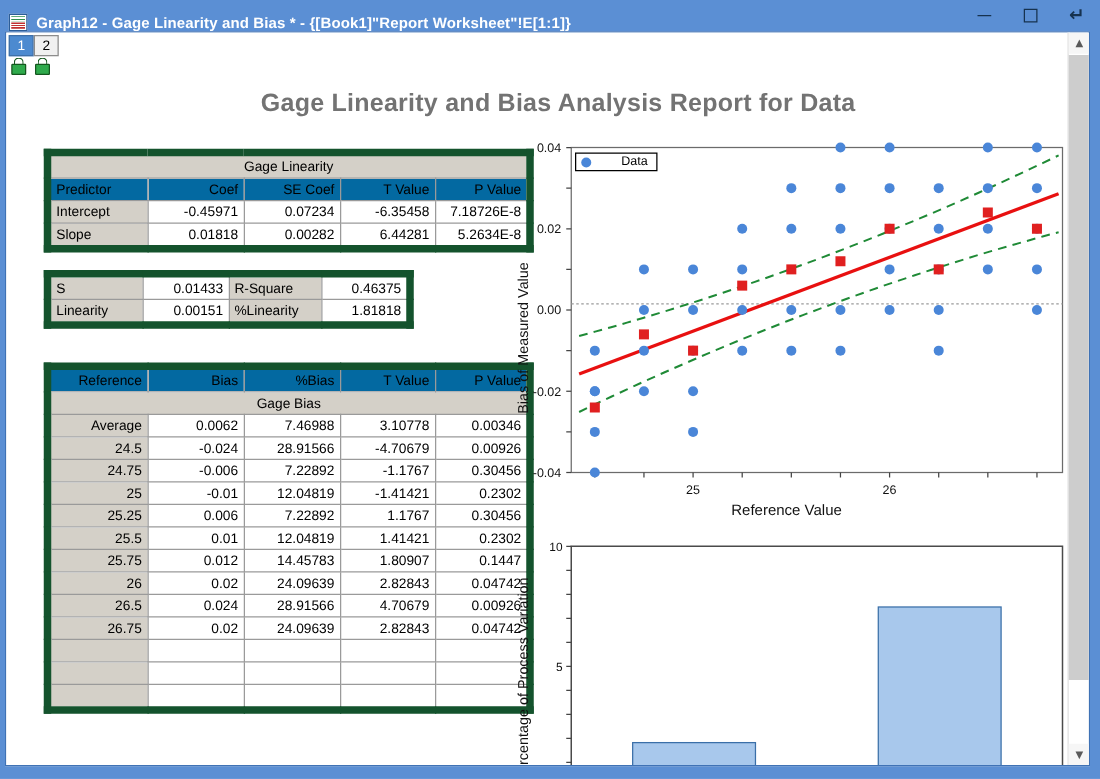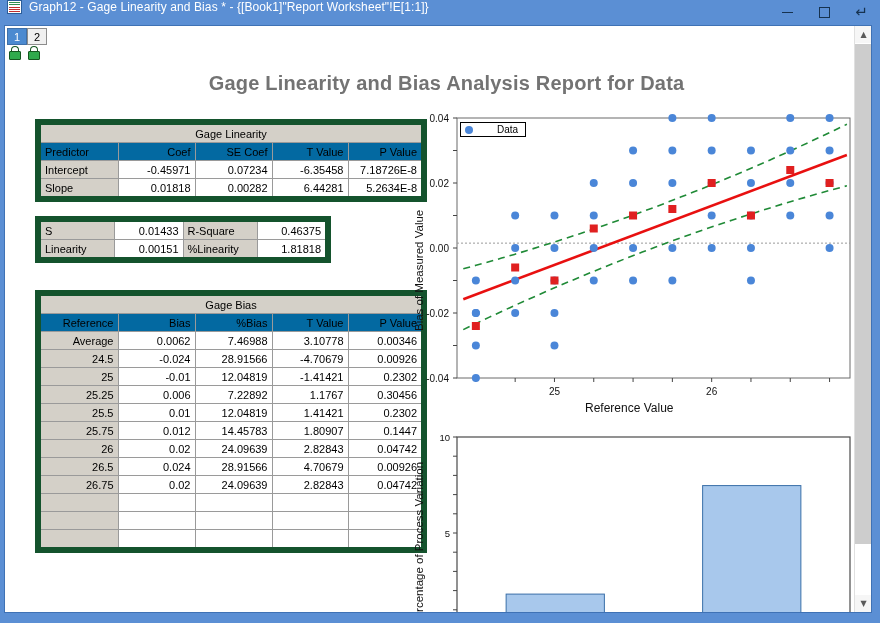--- a/index.html
+++ b/index.html
@@ -10,21 +10,21 @@
   }
   .window{
     position:absolute;left:0;top:0;width:880px;height:623px;
     background:#5b8fd4;
     box-sizing:border-box;
   }
   
   .titlebar{
     position:absolute;left:0;top:0;width:880px;height:25px;
     background:#5b8fd4;
-    display:flex;align-items:flex-start;
+    display:flex;align-items:flex-end;font-weight:bold;
   }
   .title-icon{
     width:15px;height:14px;margin-left:7px;margin-right:7px;
     background:#fff;border:1px solid #2b5d99;position:relative;flex:0 0 auto;
     box-sizing:border-box;
   }
   .title-icon::before{
     content:"";position:absolute;left:1px;top:1px;right:1px;height:4px;
     background:repeating-linear-gradient(to bottom,#2f8f4f 0 1px,#fff 1px 2px);
   }
@@ -240,42 +240,49 @@
       <table class="mtab" id="tbl-bias">
         <colgroup>
             <col style="width:80px">
             <col style="width:77px">
             <col style="width:77px">
             <col style="width:76px">
             <col style="width:76px">
           </colgroup>
         <tbody id="bias-body">
           <tr>
-            <td class="caption" colspan="5">Gage Bias</td>
-          </tr>
-          <tr>
             <td class="hdr">Reference</td>
             <td class="hdr">Bias</td>
             <td class="hdr">%Bias</td>
             <td class="hdr">T Value</td>
             <td class="hdr">P Value</td>
+          </tr>
+          <tr>
+            <td class="caption" colspan="5">Gage Bias</td>
           </tr>
         <tr>
               <td class="rowhdr">Average</td>
               <td class="num">0.0062</td>
               <td class="num">7.46988</td>
               <td class="num">3.10778</td>
               <td class="num">0.00346</td>
             </tr>
             <tr>
               <td class="rowhdr">24.5</td>
               <td class="num">-0.024</td>
               <td class="num">28.91566</td>
               <td class="num">-4.70679</td>
               <td class="num">0.00926</td>
+            </tr>
+            <tr>
+              <td class="rowhdr">24.75</td>
+              <td class="num">-0.006</td>
+              <td class="num">7.22892</td>
+              <td class="num">-1.1767</td>
+              <td class="num">0.30456</td>
             </tr>
             <tr>
               <td class="rowhdr">25</td>
               <td class="num">-0.01</td>
               <td class="num">12.04819</td>
               <td class="num">-1.41421</td>
               <td class="num">0.2302</td>
             </tr>
             <tr>
               <td class="rowhdr">25.25</td>

